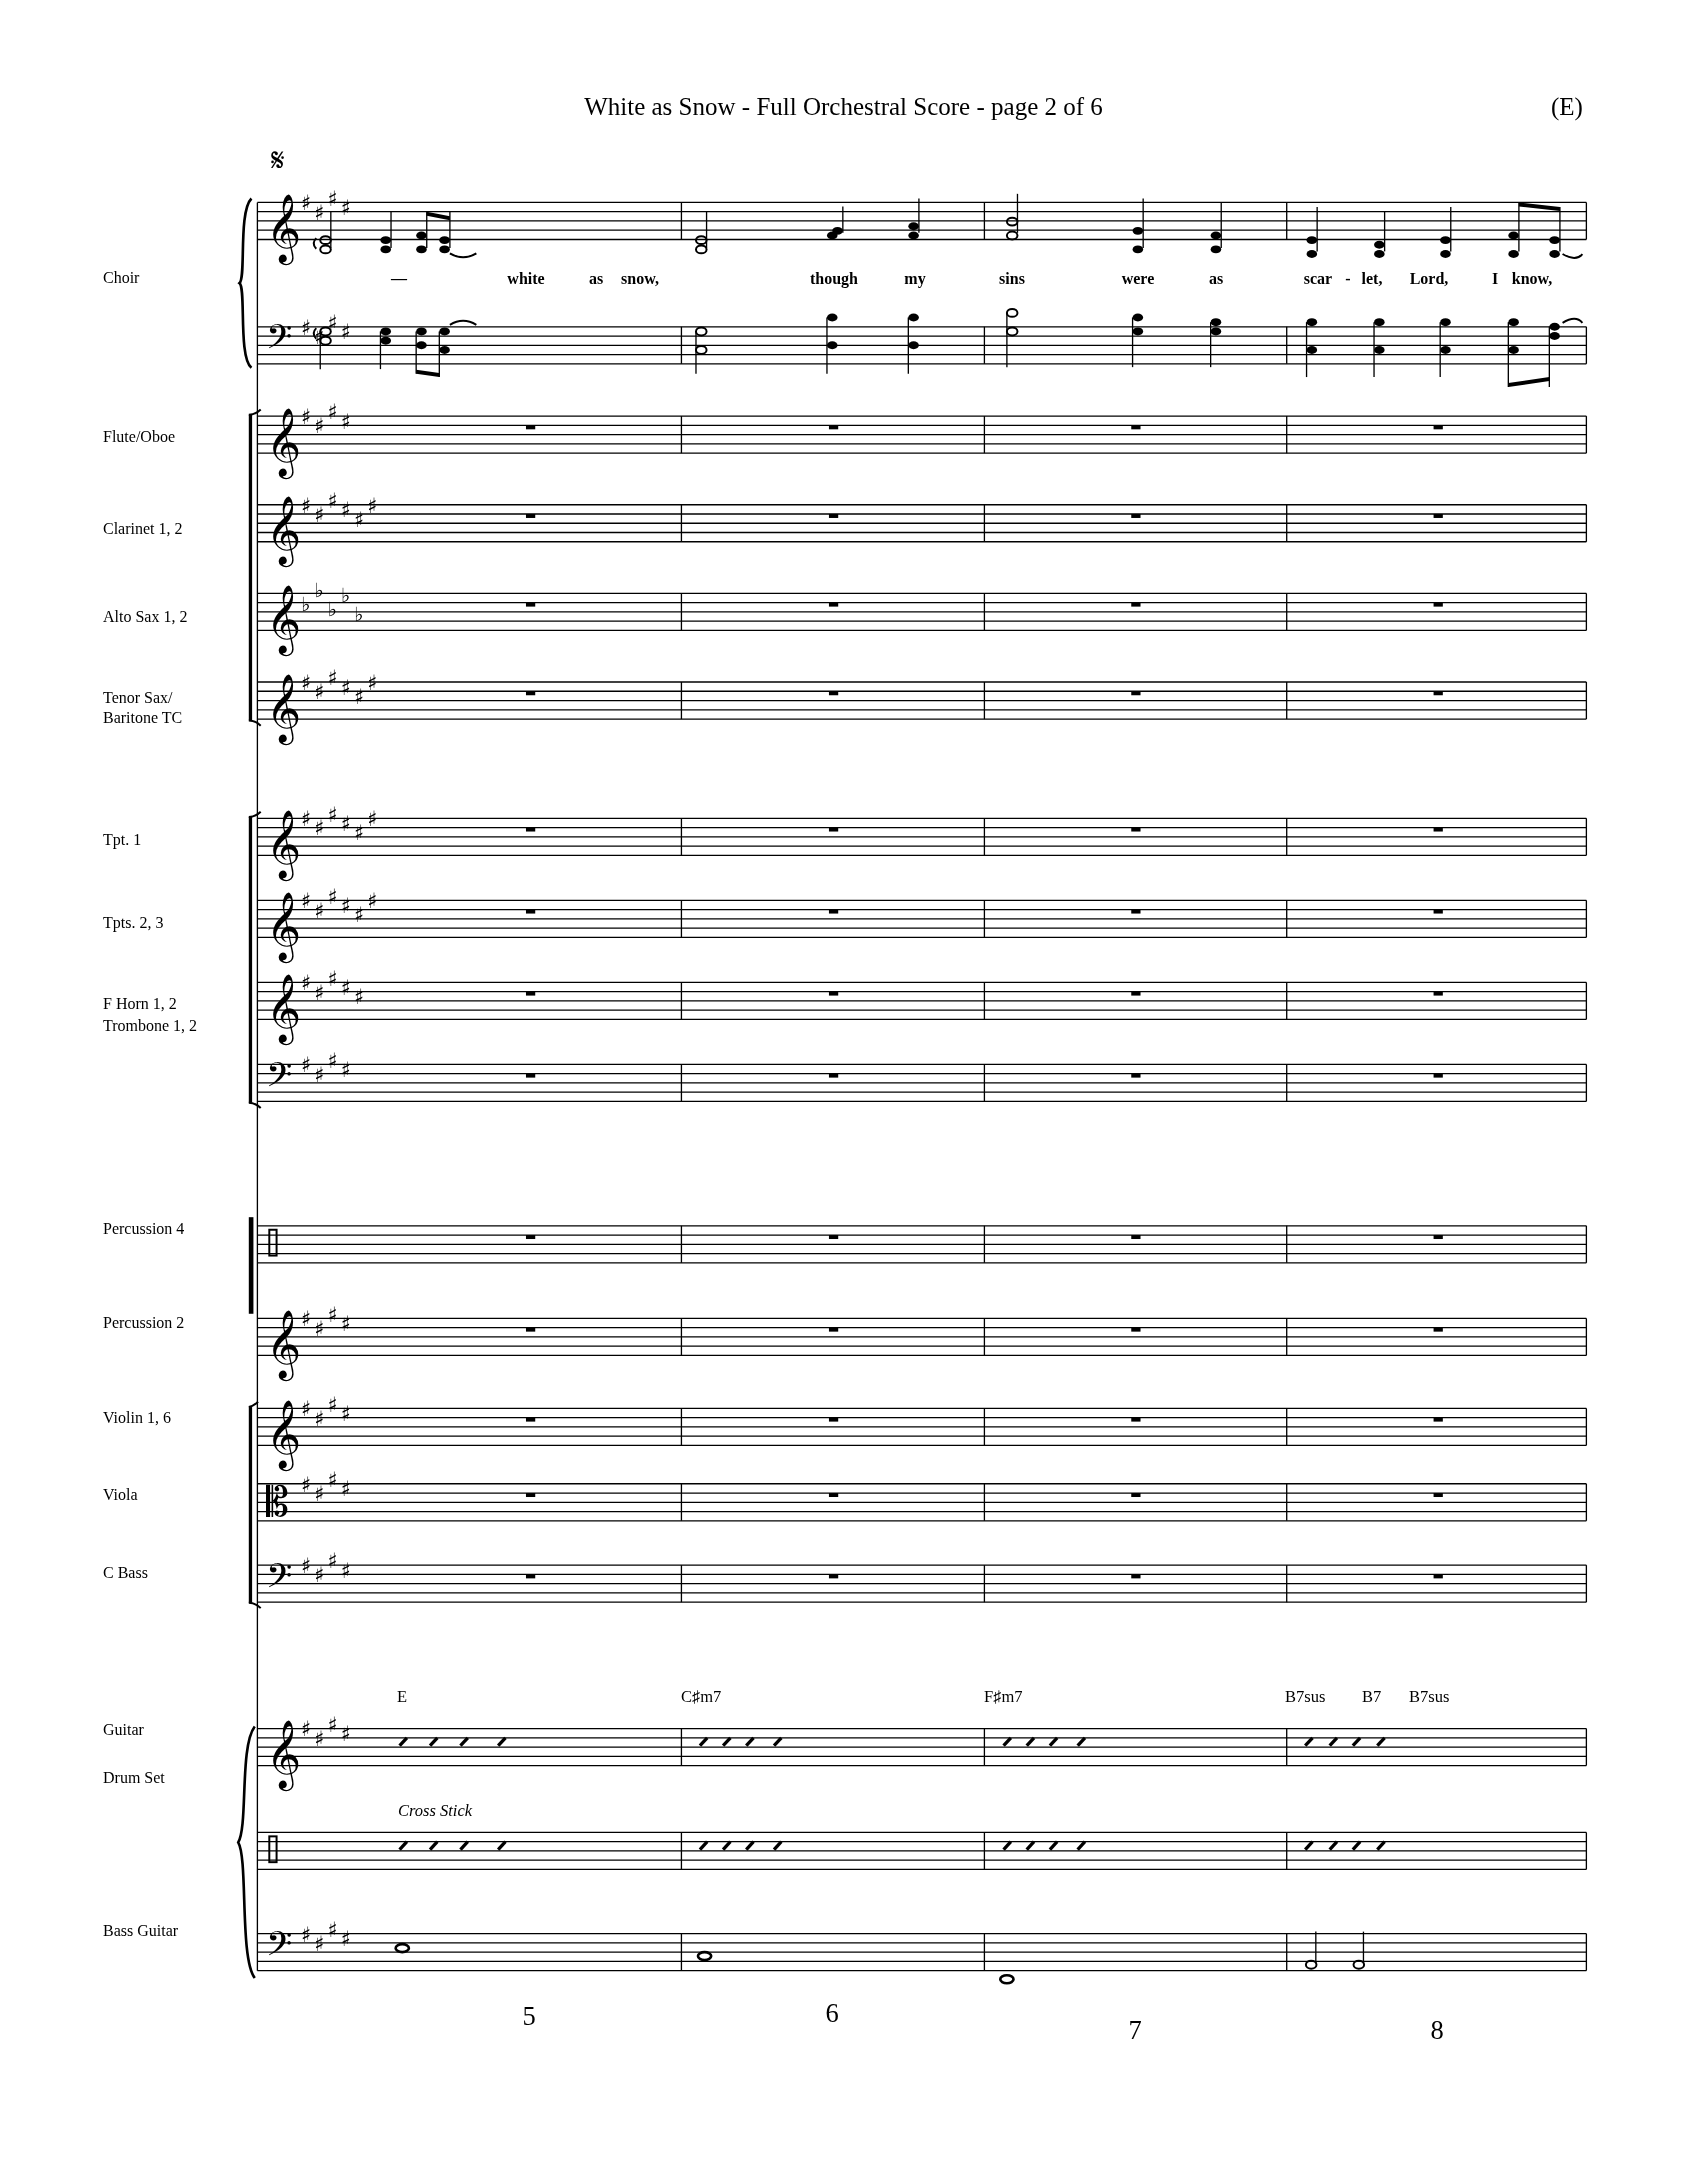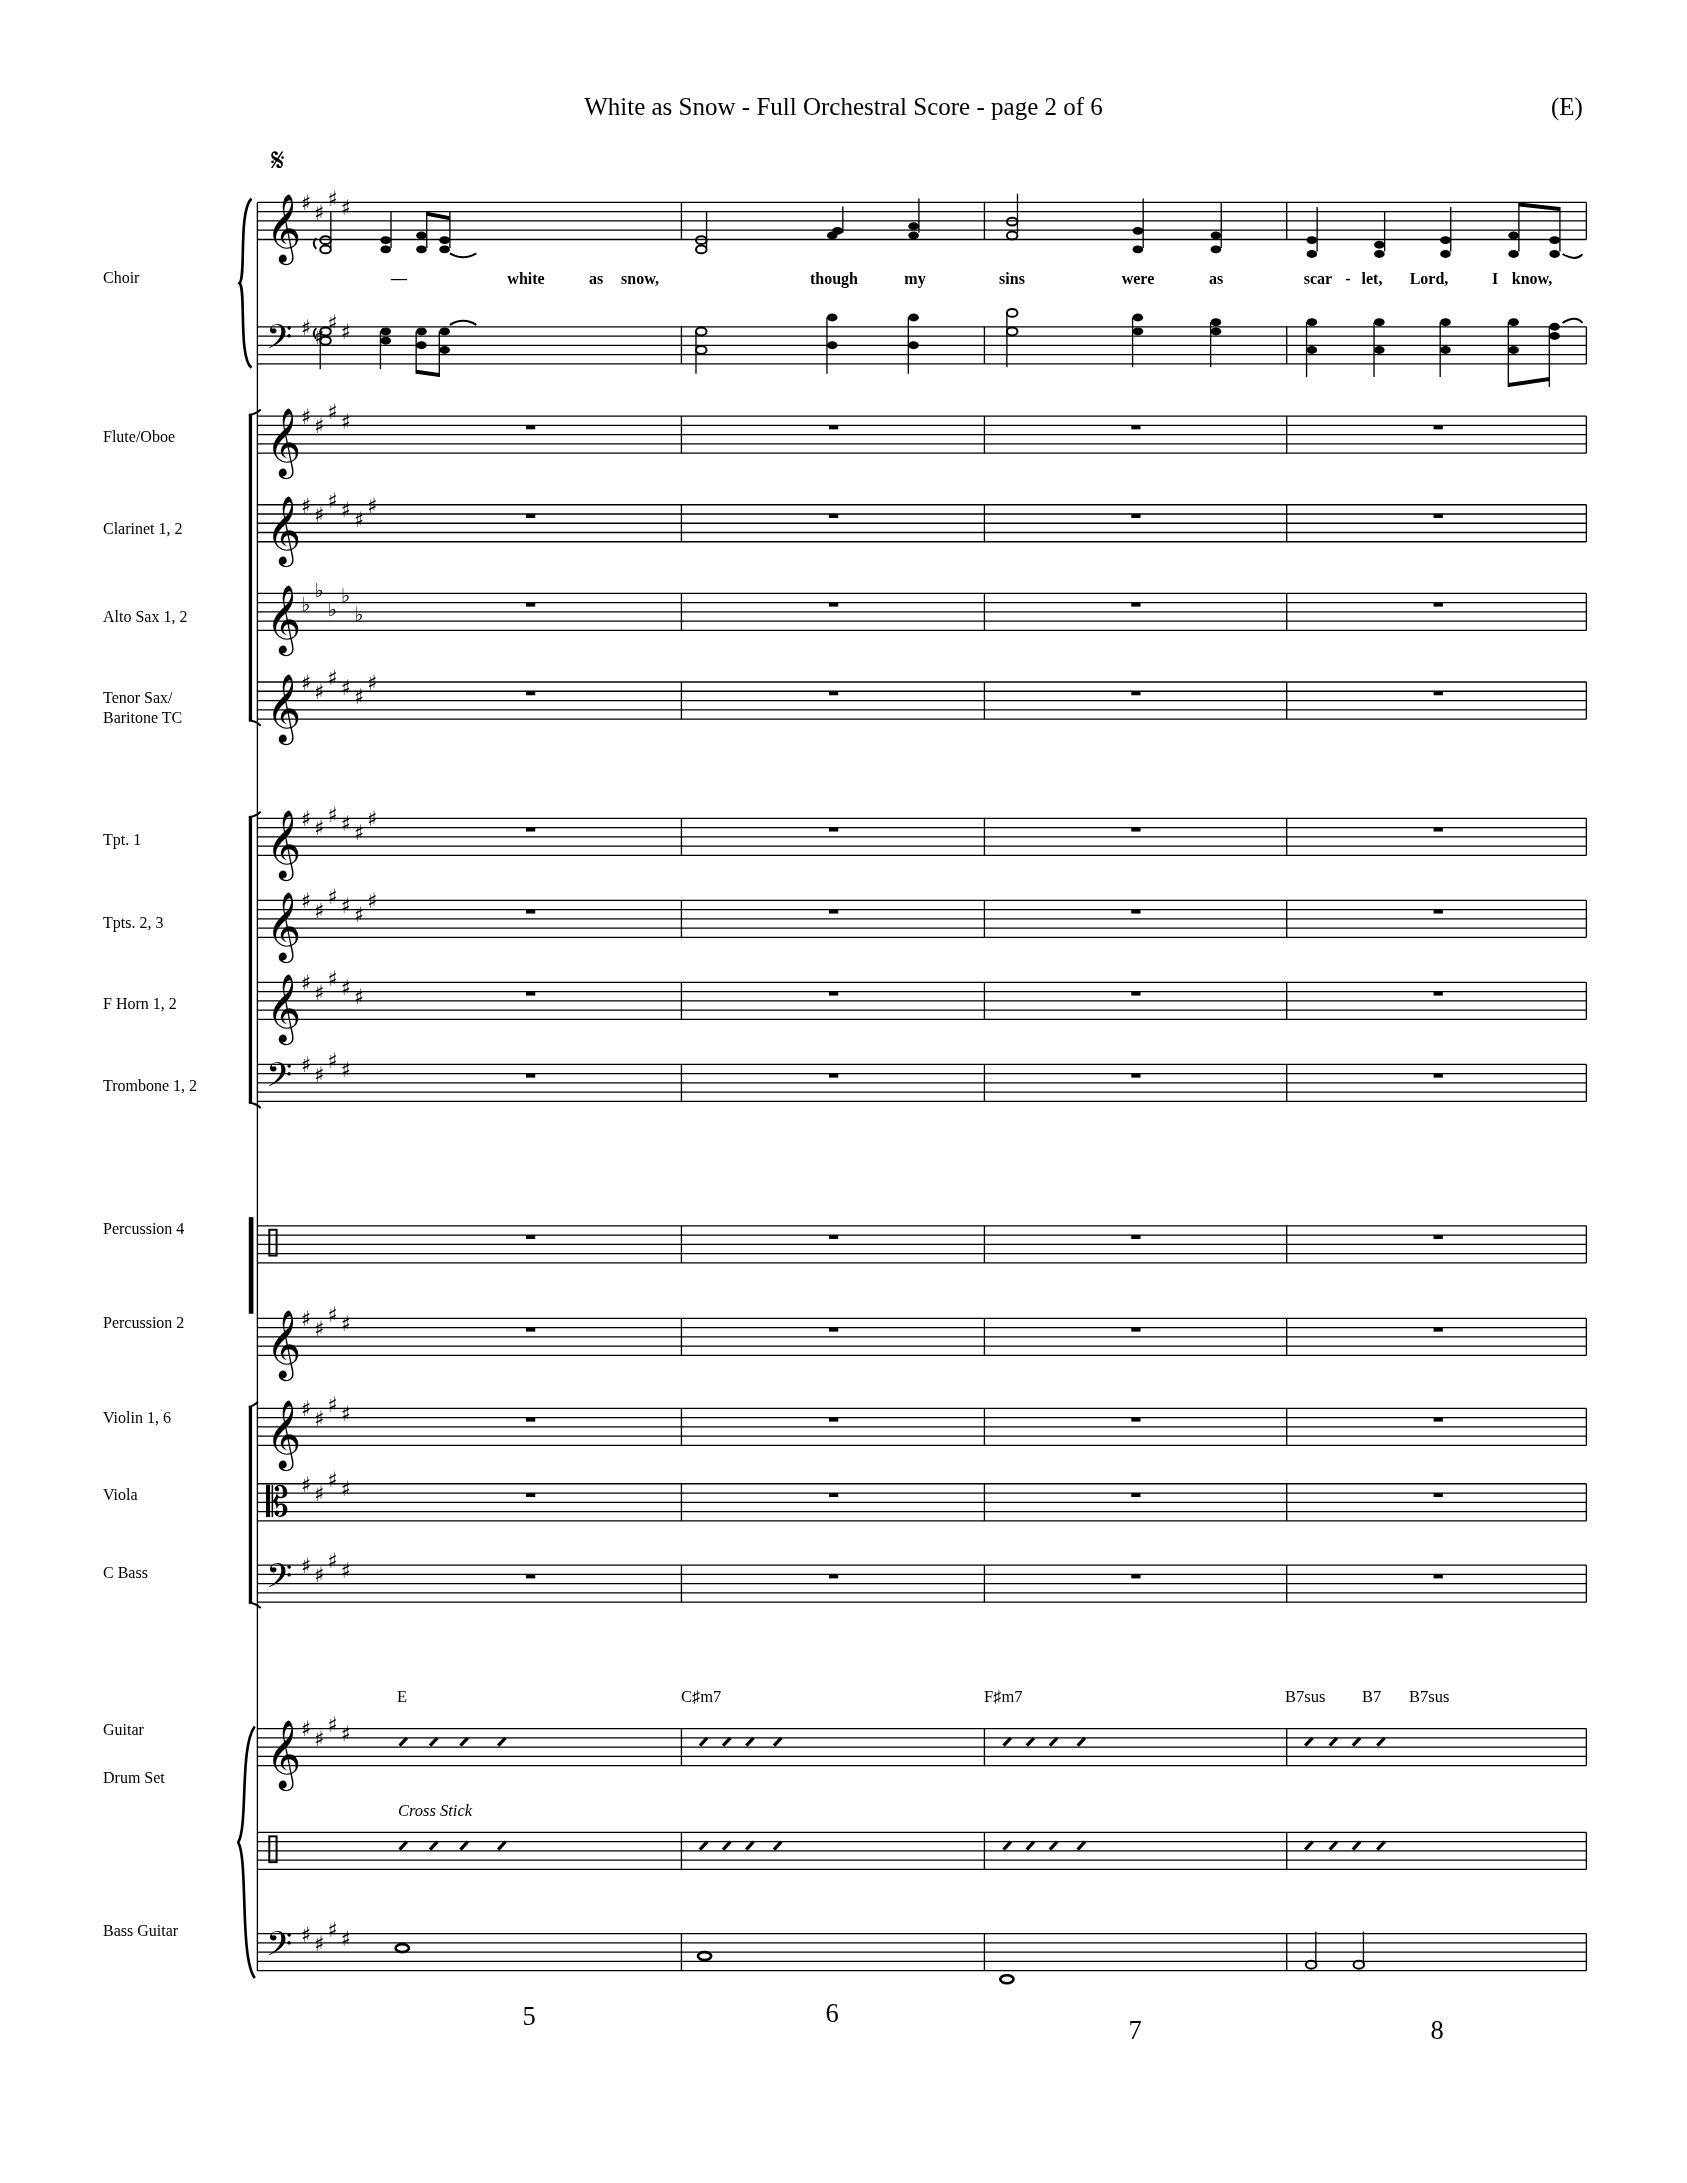--- a/index.html
+++ b/index.html
@@ -24,21 +24,21 @@
 <div class="segno">𝄋</div>
 
 <div class="inst-label" style="top:268px">Choir</div>
 <div class="inst-label" style="top:427px">Flute/Oboe</div>
 <div class="inst-label" style="top:519px">Clarinet 1, 2</div>
 <div class="inst-label" style="top:607px">Alto Sax 1, 2</div>
 <div class="inst-label" style="top:688px"><span>Tenor Sax/</span><br><span>Baritone TC</span></div>
 <div class="inst-label" style="top:830px">Tpt. 1</div>
 <div class="inst-label" style="top:913px">Tpts. 2, 3</div>
 <div class="inst-label" style="top:994px">F Horn 1, 2</div>
-<div class="inst-label" style="top:1076px">Trombone 1, 2</div>
+<div class="inst-label" style="top:1016px">Trombone 1, 2</div>
 <div class="inst-label" style="top:1219px">Percussion 4</div>
 <div class="inst-label" style="top:1313px">Percussion 2</div>
 <div class="inst-label" style="top:1408px">Violin 1, 6</div>
 <div class="inst-label" style="top:1485px">Viola</div>
 <div class="inst-label" style="top:1563px">C Bass</div>
 <div class="inst-label" style="top:1720px">Guitar</div>
 <div class="inst-label" style="top:1768px">Drum Set</div>
 <div class="inst-label" style="top:1921px">Bass Guitar</div>
 
 <div class="lyric" style="left:399px">—</div>

